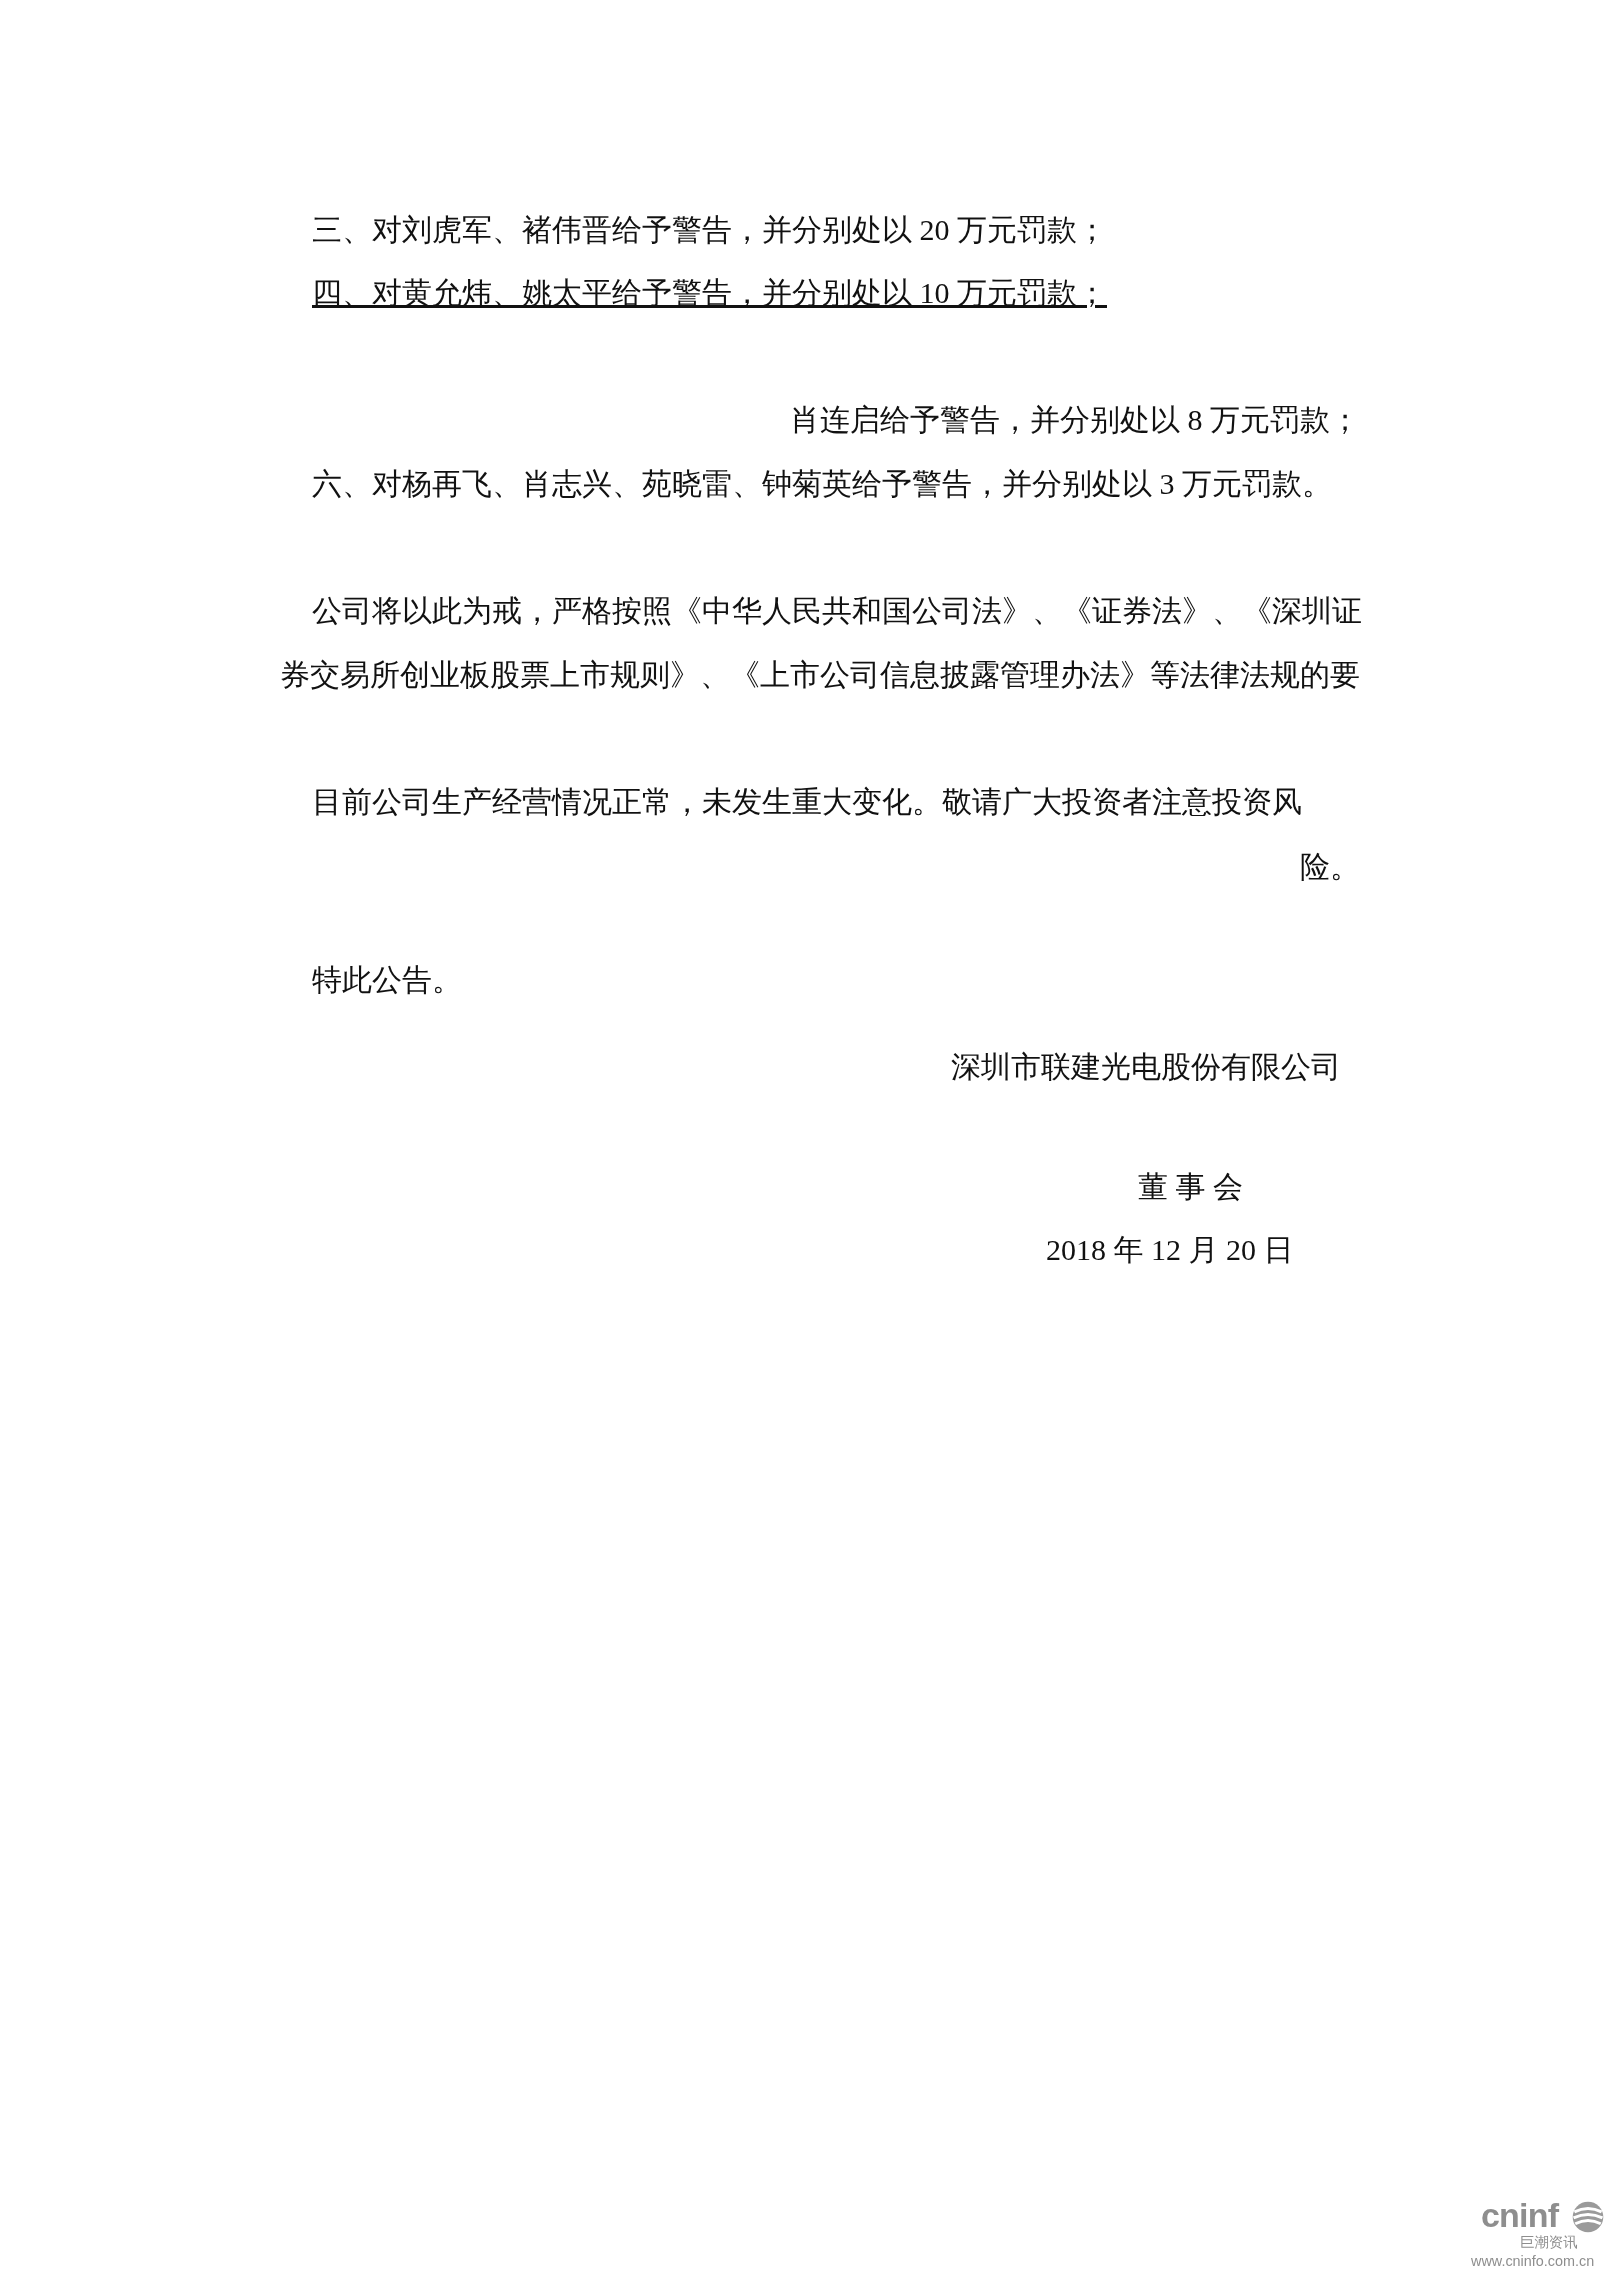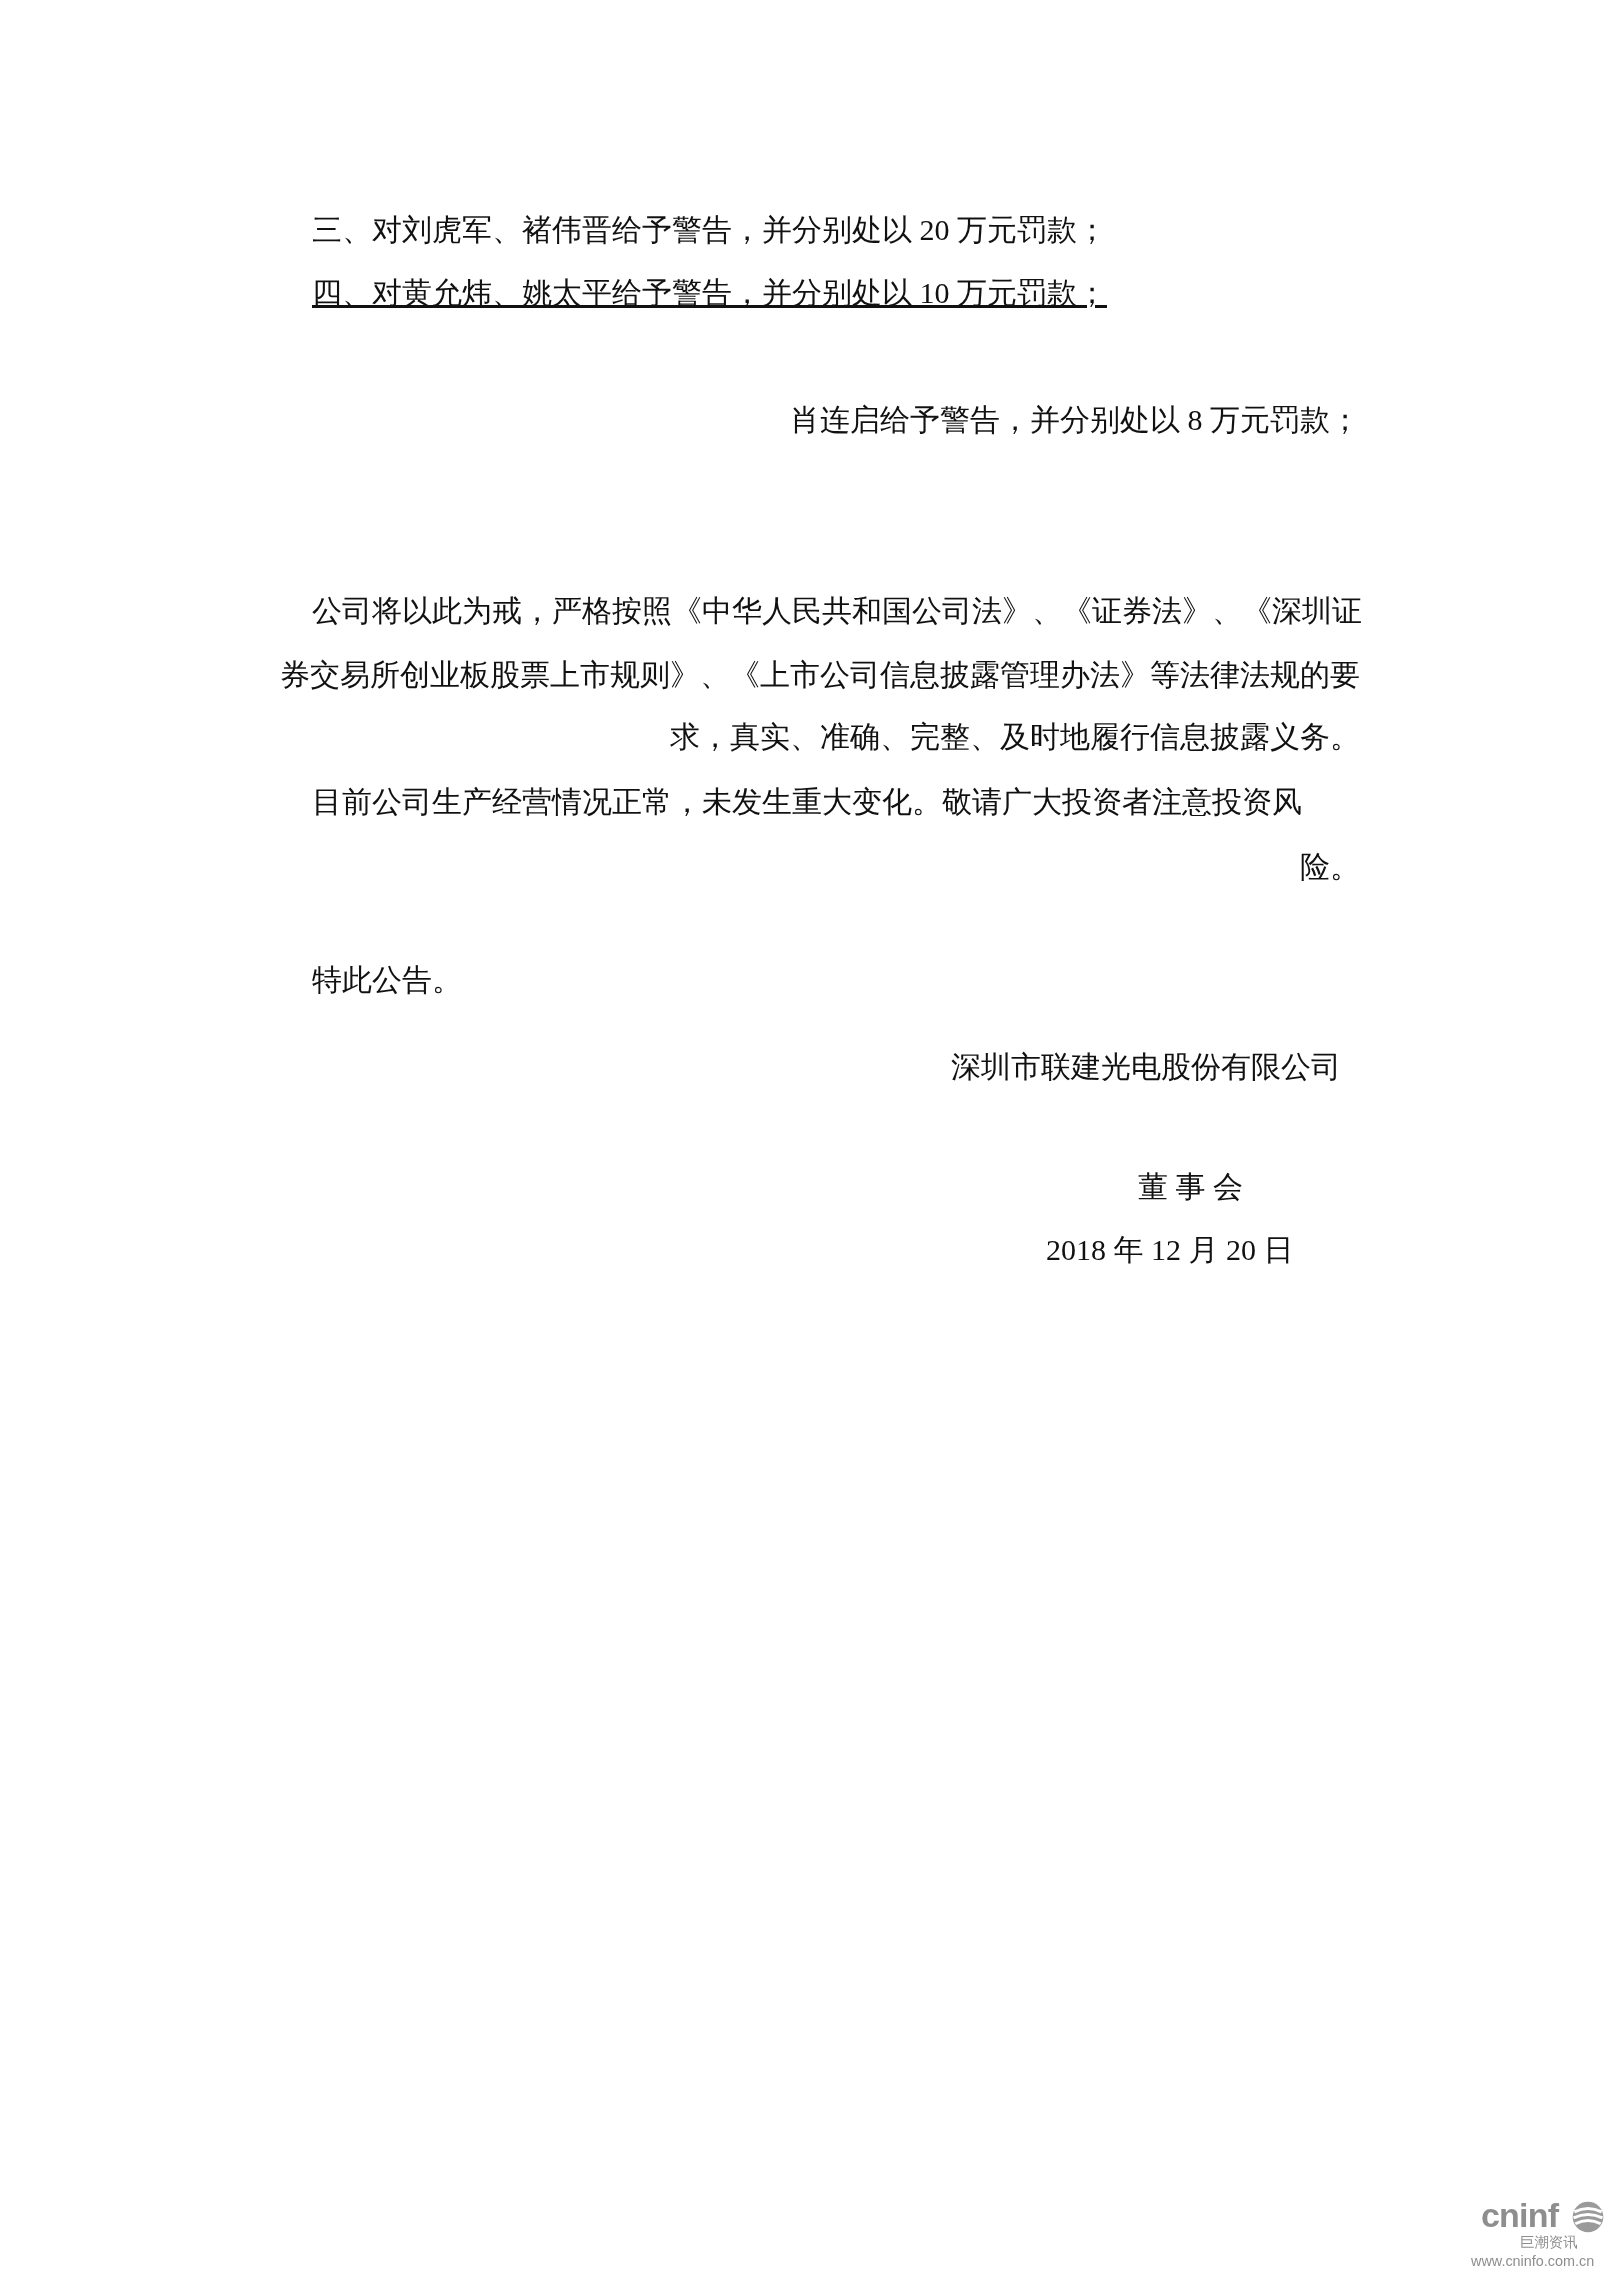--- a/index.html
+++ b/index.html
@@ -82,24 +82,24 @@
     }
   </style>
 </head>
 <body>
 
 <div class="page">
 
   <div class="line indent" style="top:213px;">三、对刘虎军、褚伟晋给予警告，并分别处以 20 万元罚款；</div>
   <div class="line indent" style="top:276px;text-decoration:underline;">四、对黄允炜、姚太平给予警告，并分别处以 10 万元罚款；</div>
   <div class="line body-text" style="top:403px;">肖连启给予警告，并分别处以 8 万元罚款；</div>
+  <div class="line indent" style="top:467px;">六、对杨再飞、肖志兴、苑晓雷、钟菊英给予警告，并分别处以 3 万元罚款。</div>
 
   <div class="line indent" style="top:594px;">公司将以此为戒，严格按照《中华人民共和国公司法》、《证券法》、《深圳证</div>
   <div class="line body-text" style="top:658px;">券交易所创业板股票上市规则》、《上市公司信息披露管理办法》等法律法规的要</div>
-  <div class="line body-text" style="top:720px;">求，真实、准确、完整、及时地履行信息披露义务。</div>
 
   <div class="line indent" style="top:785px;">目前公司生产经营情况正常，未发生重大变化。敬请广大投资者注意投资风</div>
   <div class="line body-text" style="top:850px;">险。</div>
 
   <div class="line indent" style="top:963px;">特此公告。</div>
 
   <div class="sig" style="left:951px; top:1050px;">深圳市联建光电股份有限公司</div>
   <div class="sig" style="left:1138px; top:1170px;">董 事 会</div>
   <div class="sig" style="left:1046px; top:1233px;">2018 年 12 月 20 日</div>
 

